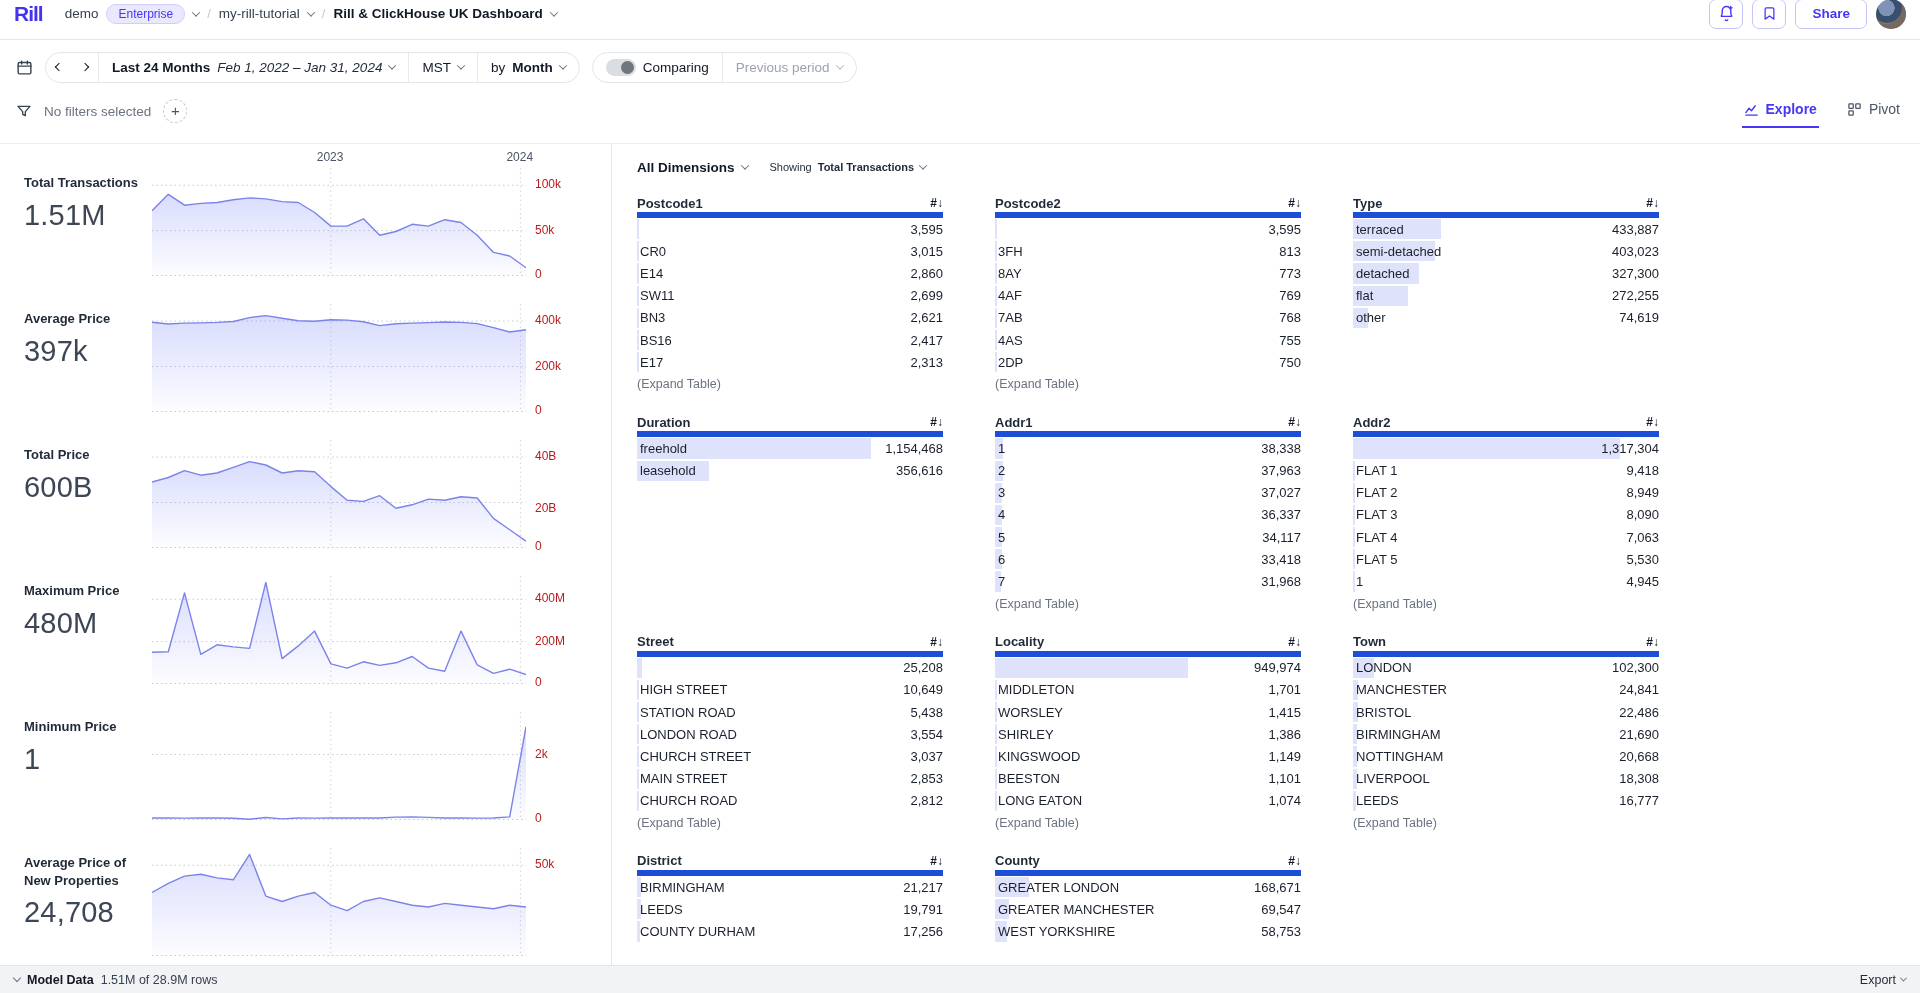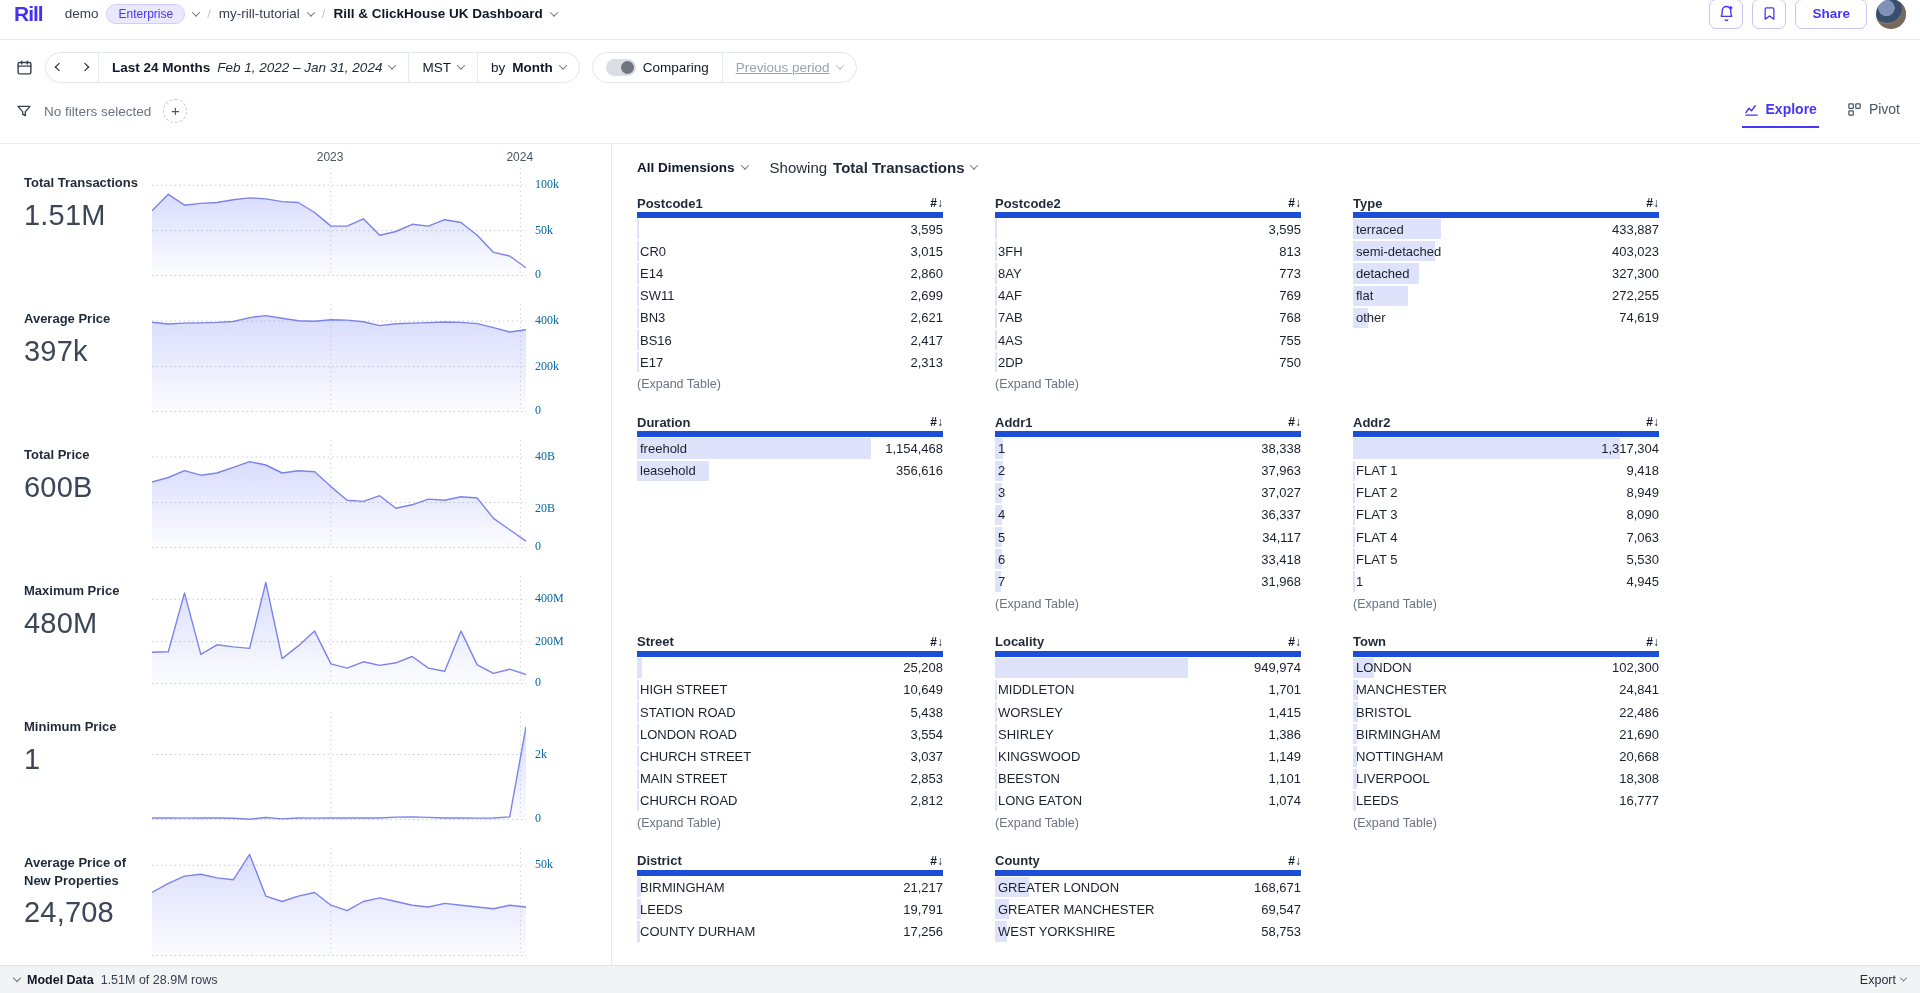--- a/index.html
+++ b/index.html
@@ -40,21 +40,21 @@
     font-size:13.5px; color:#111827; cursor:pointer; white-space:nowrap; }
   .pill-div { width:1px; height:100%; background:#e8eaee; }
   .arrow-seg { padding:0 10px; color:#111827; }
   .range-bold { font-weight:700; }
   .range-dates { color:#1f2937;font-style:italic; }
   .grain-b { font-weight:700; }
   .toggle { width:30px; height:17px; border-radius:9px; background:#dadde2;
     position:relative; cursor:pointer; flex:0 0 auto; }
   .toggle .knob { position:absolute; right:2px; top:2px; width:13px; height:13px;
     border-radius:50%; background:#6f7680; }
-  .muted-seg { color:#9ca3af;text-decoration:underline; }
+  .muted-seg { color:#9ca3af; }
   .muted-seg .chev { color:#b4b9c2; }
 
   
   .sbar { height:50px; display:flex; align-items:center; padding:0 18px 15px 16px;
     border-bottom:1px solid #eceef2; position:relative; }
   .filters-left { display:flex; align-items:center; gap:12px; }
   .nofilters { font-size:13.5px; color:#6b7280; }
   .add-filter { width:24px; height:24px; border:1.4px dashed #c4c9d2; border-radius:50%;
     background:#fff; color:#4b5563; font-size:15px; line-height:1; cursor:pointer;
     display:flex; align-items:center; justify-content:center; padding-bottom:2px; }
@@ -71,29 +71,29 @@
   .all-measures { display:flex; align-items:center; gap:7px; font-size:13.5px;
     font-weight:700; color:#111827; cursor:pointer; }
   .start-pivot { margin-left:auto; font-size:13px; color:#374151; cursor:pointer; }
   .axis-row { position:relative; height:24px; font-size:12px; color:#4b5563; }
   .axis-row span { position:absolute; bottom:4px; }
   .mblock { display:grid; grid-template-columns:128px 374px 1fr; margin-bottom:24px; }
   .mmeta { padding-top:6px; padding-right:10px; }
   .mlabel { font-size:13px; font-weight:600; color:#1f2937; line-height:1.35; }
   .mvalue { font-size:29px; font-weight:300; color:#3d4656; margin-top:7px; letter-spacing:.2px; }
   .mchart { position:relative; cursor:crosshair; }
-  .mticks { position:relative; font-size:12px; color:#0369a1;font-family:Liberation Serif, serif; }
+  .mticks { position:relative; font-size:12px; color:#b91c1c; }
   .mticks span { position:absolute; left:9px; white-space:nowrap; }
 
   
   .rpane { flex:1; padding:4px 0 0 25px; overflow:hidden; }
   .rp-head { height:38px; display:flex; align-items:center; gap:22px; }
   .all-dims { display:flex; align-items:center; gap:7px; font-size:13.5px; font-weight:700;
     color:#111827; cursor:pointer; }
-  .showing { display:flex; align-items:center; gap:6px; font-size:15px; color:#1f2937; cursor:pointer; }
+  .showing { display:flex; align-items:center; gap:6px; font-size:11px; color:#1f2937; cursor:pointer; }
   .showing b { font-weight:700; }
   .lb-grid { margin-top:8px; display:grid; grid-template-columns:repeat(3,306px);
     column-gap:52px; row-gap:22px; align-items:start; }
   .lb {}
   .lb-head { display:flex; align-items:center; justify-content:space-between;
     height:24px; border-bottom:6px solid #1d4ed8; cursor:pointer; }
   .lb-title { font-size:13px; font-weight:700; color:#1f2937; }
   .lb-sort { font-size:12px; font-weight:700; color:#111827; cursor:pointer; }
   .lb-row { position:relative; height:22.2px; display:flex; align-items:center;
     justify-content:space-between; font-size:13px; color:#1a202c; cursor:pointer; }

